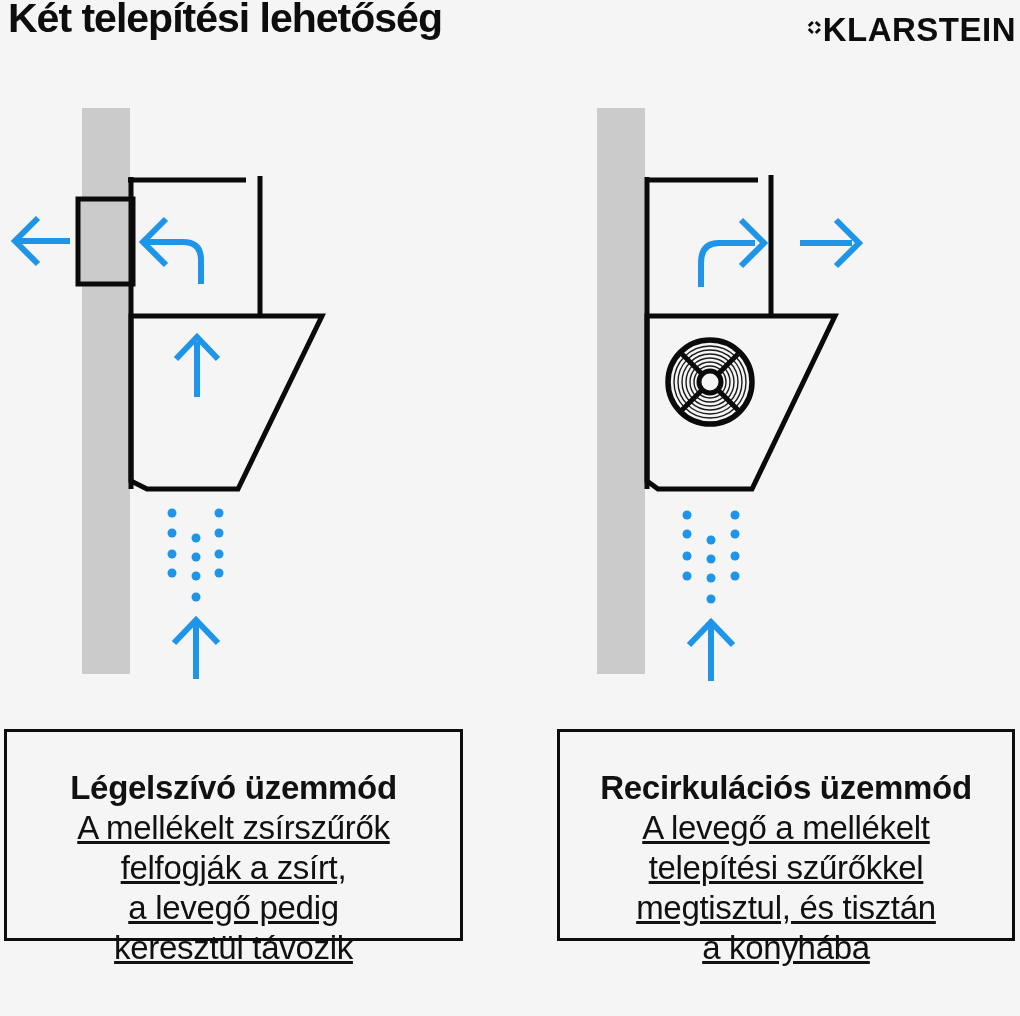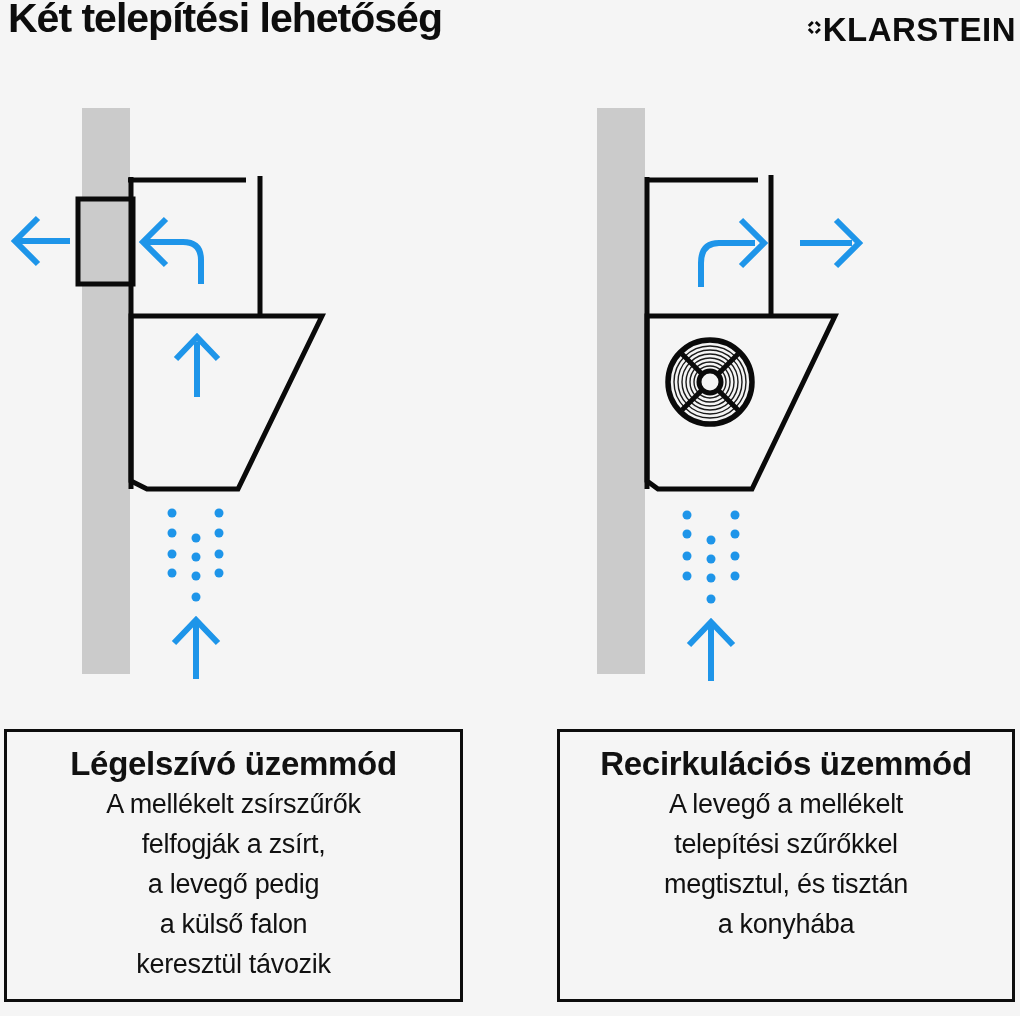--- a/index.html
+++ b/index.html
@@ -23,25 +23,25 @@
   
   .diagrams{position:absolute;left:0;top:0;width:1020px;height:716px;}
   .wall{fill:var(--wall_gray);}
   .duct{fill:var(--wall_gray);stroke:var(--line_black);stroke-width:5;}
   .stroke{stroke:var(--line_black);stroke-width:5;fill:none;stroke-linecap:butt;}
   .thin{stroke:#1a1a1a;stroke-width:1.4;fill:none;}
   .blue line,.blue path{stroke:var(--accent_blue);stroke-width:6;fill:none;stroke-linecap:butt;}
   .bluefill circle{fill:var(--accent_blue);}
 
   
-  .caption-box{position:absolute;top:729px;height:273px;border:3px solid #0d0d0d;text-align:center;padding-top:12px;background:transparent;}
+  .caption-box{position:absolute;top:729px;height:212px;border:3px solid #0d0d0d;text-align:center;padding-top:36px;background:transparent;}
   .caption-box.left{left:4px;width:459px;}
   .caption-box.right{left:557px;width:458px;}
   .caption-title{font-size:33px;line-height:40px;font-weight:700;letter-spacing:-0.3px;}
-  .caption-line{font-size:27px;line-height:40px;font-weight:400;letter-spacing:-0.3px;}
+  .caption-line{font-size:33px;line-height:40px;font-weight:400;letter-spacing:-0.3px;text-decoration:underline;}
 </style>
 </head>
 <body>
 
 <div class="stage">
 
   <div class="page-title">Két telepítési lehetőség</div>
 
   <div class="brand">
     <svg width="64" height="56" viewBox="0 0 64 56">
@@ -143,21 +143,20 @@
         <path d="M689,645 L711,622 L733,645"></path>
       </g>
     </g>
   </svg>
 
   <div class="caption-box left">
     <div class="caption-title">Légelszívó üzemmód</div>
     <div class="caption-line">A mellékelt zsírszűrők</div>
     <div class="caption-line">felfogják a zsírt,</div>
     <div class="caption-line">a levegő pedig</div>
-    <div class="caption-line">a külső falon</div>
     <div class="caption-line">keresztül távozik</div>
   </div>
 
   <div class="caption-box right">
     <div class="caption-title">Recirkulációs üzemmód</div>
     <div class="caption-line">A levegő a mellékelt</div>
     <div class="caption-line">telepítési szűrőkkel</div>
     <div class="caption-line">megtisztul, és tisztán</div>
     <div class="caption-line">a konyhába</div>
   </div>

